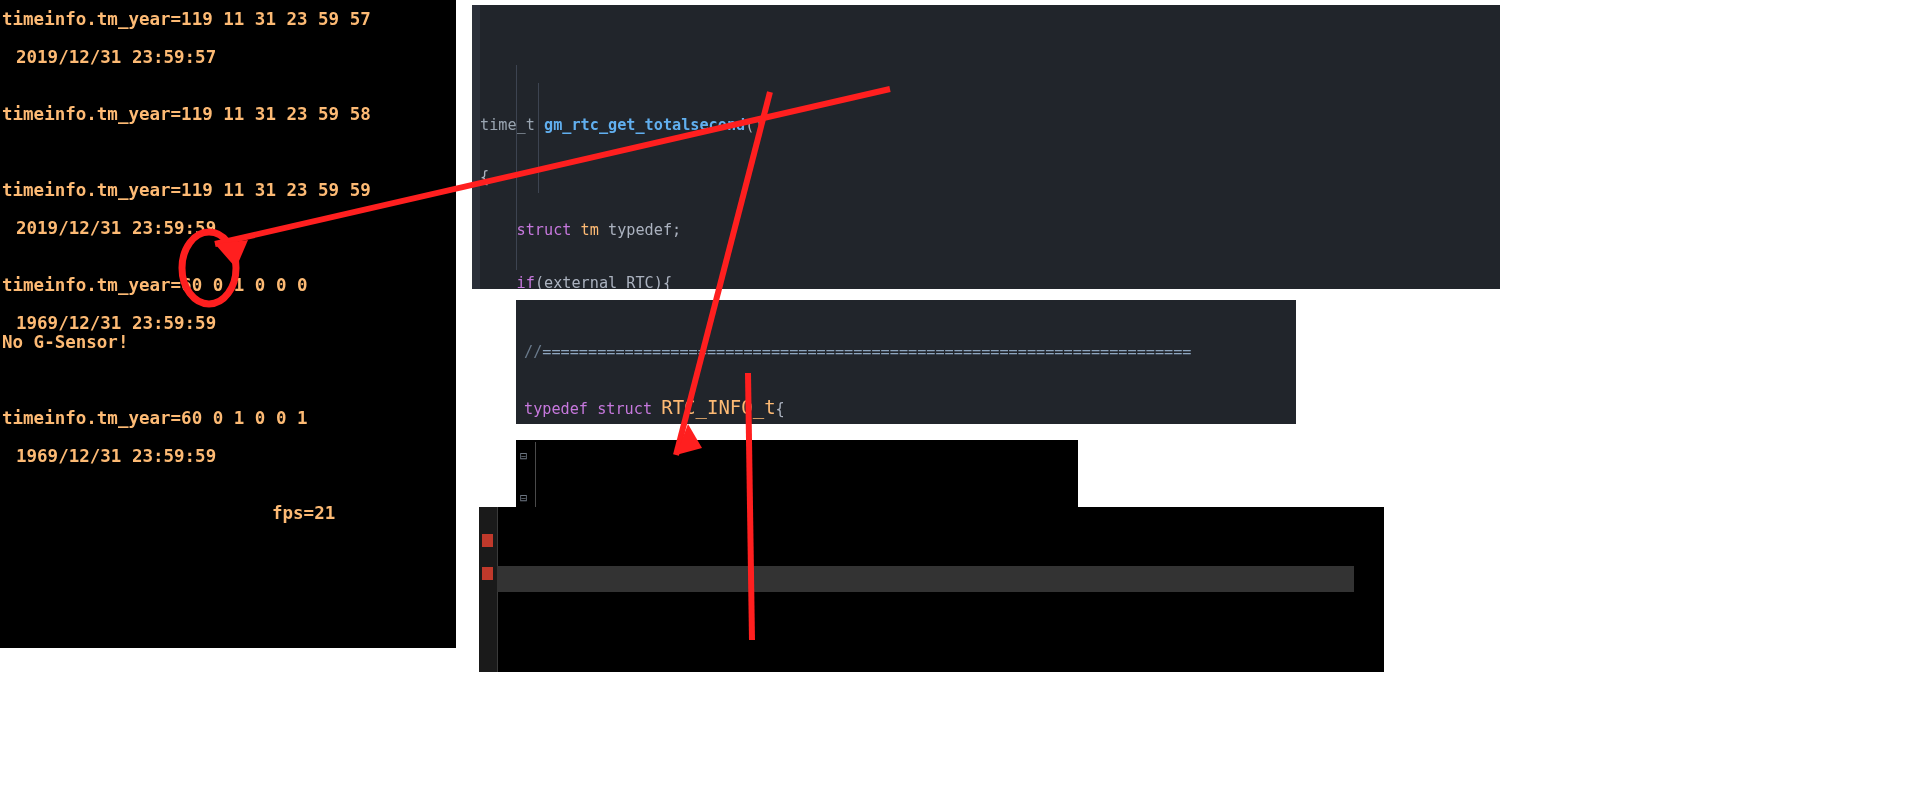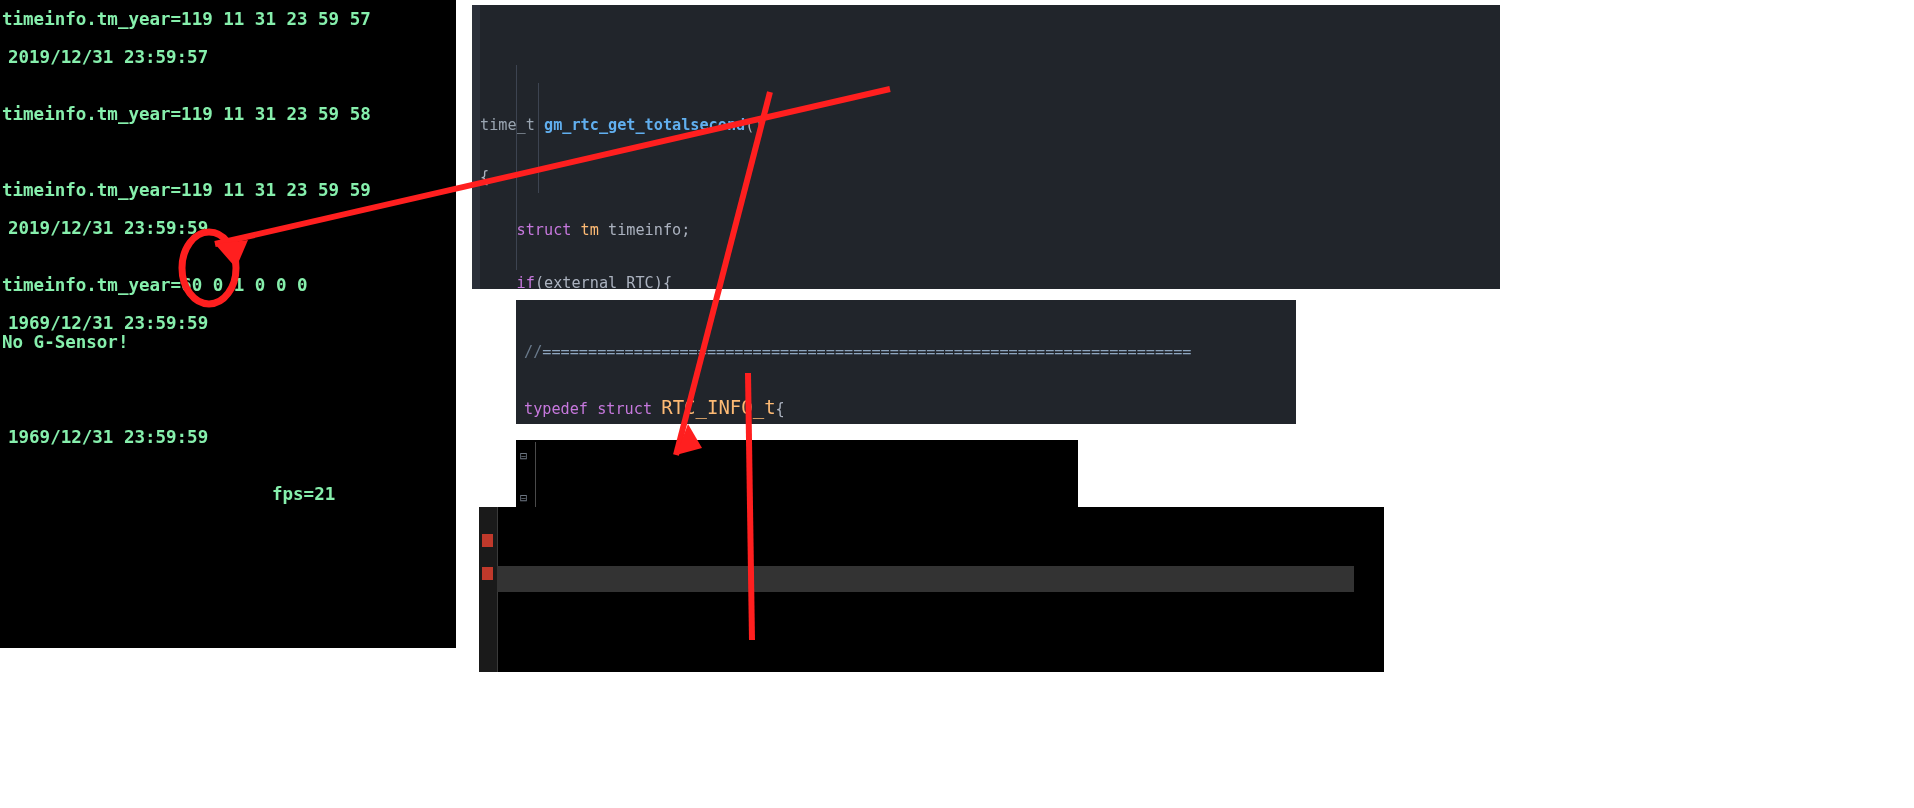--- a/index.html
+++ b/index.html
@@ -2,27 +2,27 @@
 <html><head>
 <meta charset="utf-8">
 <style>
   html,body{margin:0;padding:0;background:#ffffff;}
   body{width:1914px;height:808px;position:relative;overflow:hidden;
        font-family:"DejaVu Sans Mono","Liberation Mono",monospace;}
 
   
   #terminal{
     position:absolute;left:0;top:0;width:456px;height:648px;
-    background:#000000;color:#86efac;
+    background:#000000;color:#fdba74;
     font-family:"DejaVu Sans Mono","Liberation Mono",monospace;
     font-size:17.5px;font-weight:bold;line-height:19px;
     overflow:hidden;
   }
   #terminal .ln{white-space:pre;padding-left:2px;}
-  #terminal .ind{padding-left:8px;}
+  #terminal .ind{padding-left:16px;}
   #terminal .blank{height:19px;}
   #terminal .half{height:10px;}
   #terminal .fps{padding-left:272px;}
 
   
   .code{
     position:absolute;
     background:#21252b;
     font-family:"DejaVu Sans Mono","Liberation Mono",monospace;
     white-space:pre;
@@ -120,38 +120,39 @@
   <div class="ln ind">2019/12/31 23:59:59</div>
   <div class="blank"></div>
   <div class="blank"></div>
   <div class="ln">timeinfo.tm_year=60 0 1 0 0 0</div>
   <div class="blank"></div>
   <div class="ln ind">1969/12/31 23:59:59</div>
   <div class="ln">No G-Sensor!</div>
   <div class="blank"></div>
   <div class="blank"></div>
   <div class="blank"></div>
+  <div class="ln">timeinfo.tm_year=60 0 1 0 0 1</div>
   <div class="blank"></div>
   <div class="ln ind">1969/12/31 23:59:59</div>
   <div class="blank"></div>
   <div class="blank"></div>
   <div class="ln fps">fps=21</div>
   <div class="blank"></div>
   <div class="blank"></div>
   <div class="blank"></div>
 </div>
 
 <div class="code" id="block-rtc">
   <div class="gut"></div>
   <div class="guide"></div>
   <div class="guide2"></div>
 
   <div class="row"><span class="type">time_t </span><span class="fn">gm_rtc_get_totalsecond</span><span class="plain">()</span></div>
   <div class="row plain">{</div>
-  <div class="row"><span class="plain">    </span><span class="kw">struct</span><span class="plain"> </span><span class="teal">tm</span><span class="plain"> timeinfo;</span></div>
+  <div class="row"><span class="plain">    </span><span class="kw">struct</span><span class="plain"> </span><span class="teal">tm</span><span class="plain"> typedef;</span></div>
   <div class="row"><span class="plain">    </span><span class="kw">if</span><span class="plain">(external_RTC){</span></div>
   
   
   
   
   
   
   
   
   

